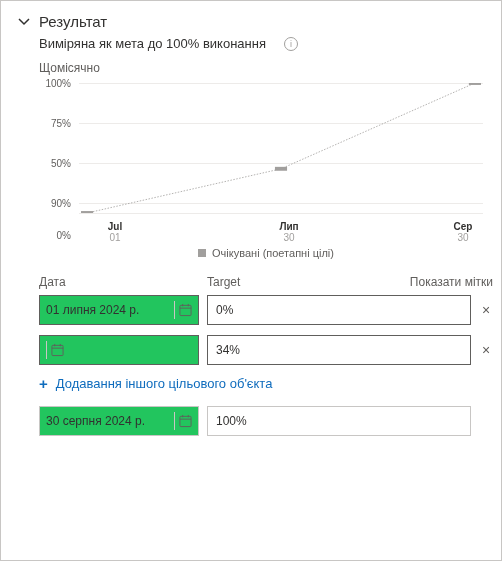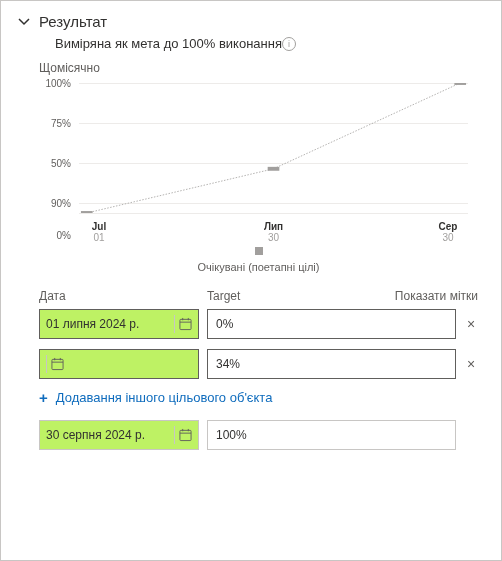--- a/index.html
+++ b/index.html
@@ -7,42 +7,43 @@
     margin: 0;
     font-family: "Segoe UI", -apple-system, sans-serif;
     color: #323130;
     font-size: 13px;
     background: #fff;
   }
   .panel {
     width: 502px;
     height: 561px;
     border: 1px solid #c8c6c4;
-    padding: 12px 23px 16px 16px;
+    padding: 12px 8px 16px 16px;
   }
   .header {
     display: flex;
     align-items: center;
     gap: 8px;
     margin-bottom: 6px;
   }
   .chevron {
     width: 14px; height: 14px;
     display: inline-flex; align-items: center; justify-content: center;
     font-size: 14px;
     color: #323130;
   }
   .title {
     font-size: 15px;
     font-weight: 400;
   }
   .subtitle-row {
     display: flex;
     align-items: center;
-    margin: 2px 0 10px 38px;
+    gap: 18px;
+    margin: 2px 0 10px 22px;
   }
   .subtitle { font-size: 13px; color: #323130; }
   .info-icon {
     width: 14px; height: 14px; border: 1px solid #a19f9d; border-radius: 50%;
     display: inline-flex; align-items: center; justify-content: center;
     font-size: 9px; color: #a19f9d;
   }
   .legend-row {
     display: flex;
     justify-content: space-between;
@@ -70,40 +71,39 @@
     width: 32px;
     transform: translateY(-50%);
   }
   .gridline {
     position: absolute;
     left: 40px; right: 10px;
     border-top: 1px solid #edebe9;
   }
   .x-labels {
     position: absolute;
-    left: 40px; right: 10px; bottom: 0;
+    left: 56px; right: 10px; bottom: 0;
     display: flex;
     justify-content: space-between;
     font-size: 10px;
     color: #605e5c;
     text-align: center;
   }
   .x-lab { width: 40px; }
   .x-lab .month { font-weight: 600; color: #323130; }
   .x-lab .day { color: #a19f9d; }
   svg.plot { position: absolute; left: 0; top: 0; width: 100%; height: 100%; }
   .legend-center {
     display: flex;
     align-items: center;
     justify-content: center;
     gap: 6px;
     font-size: 11px;
     color: #605e5c;
     margin: 0 0 16px 22px;
-    flex-direction: column;
   }
   .legend-sq { width: 8px; height: 8px; background: #a19f9d; }
   .col-headers {
     display: flex;
     margin: 16px 0 6px 22px;
     font-size: 12px;
     color: #605e5c;
   }
   .col-date { width: 168px; }
   .col-target { flex: 1; }
@@ -115,21 +115,21 @@
     gap: 8px;
   }
   .date-field {
     display: flex;
     align-items: center;
     border: 1px solid #605e5c;
     height: 30px;
     width: 160px;
     padding: 0 6px;
     font-size: 12px;
-    background: #bef264;
+    background: #22c55e;
   }
   .date-field .text { flex: 1; }
   .cal-icon {
     width: 18px; height: 18px;
     border-left: 1px solid #c8c6c4;
     padding-left: 4px;
     display: flex; align-items: center; justify-content: center;
     color: #605e5c;
   }
   .target-field {

